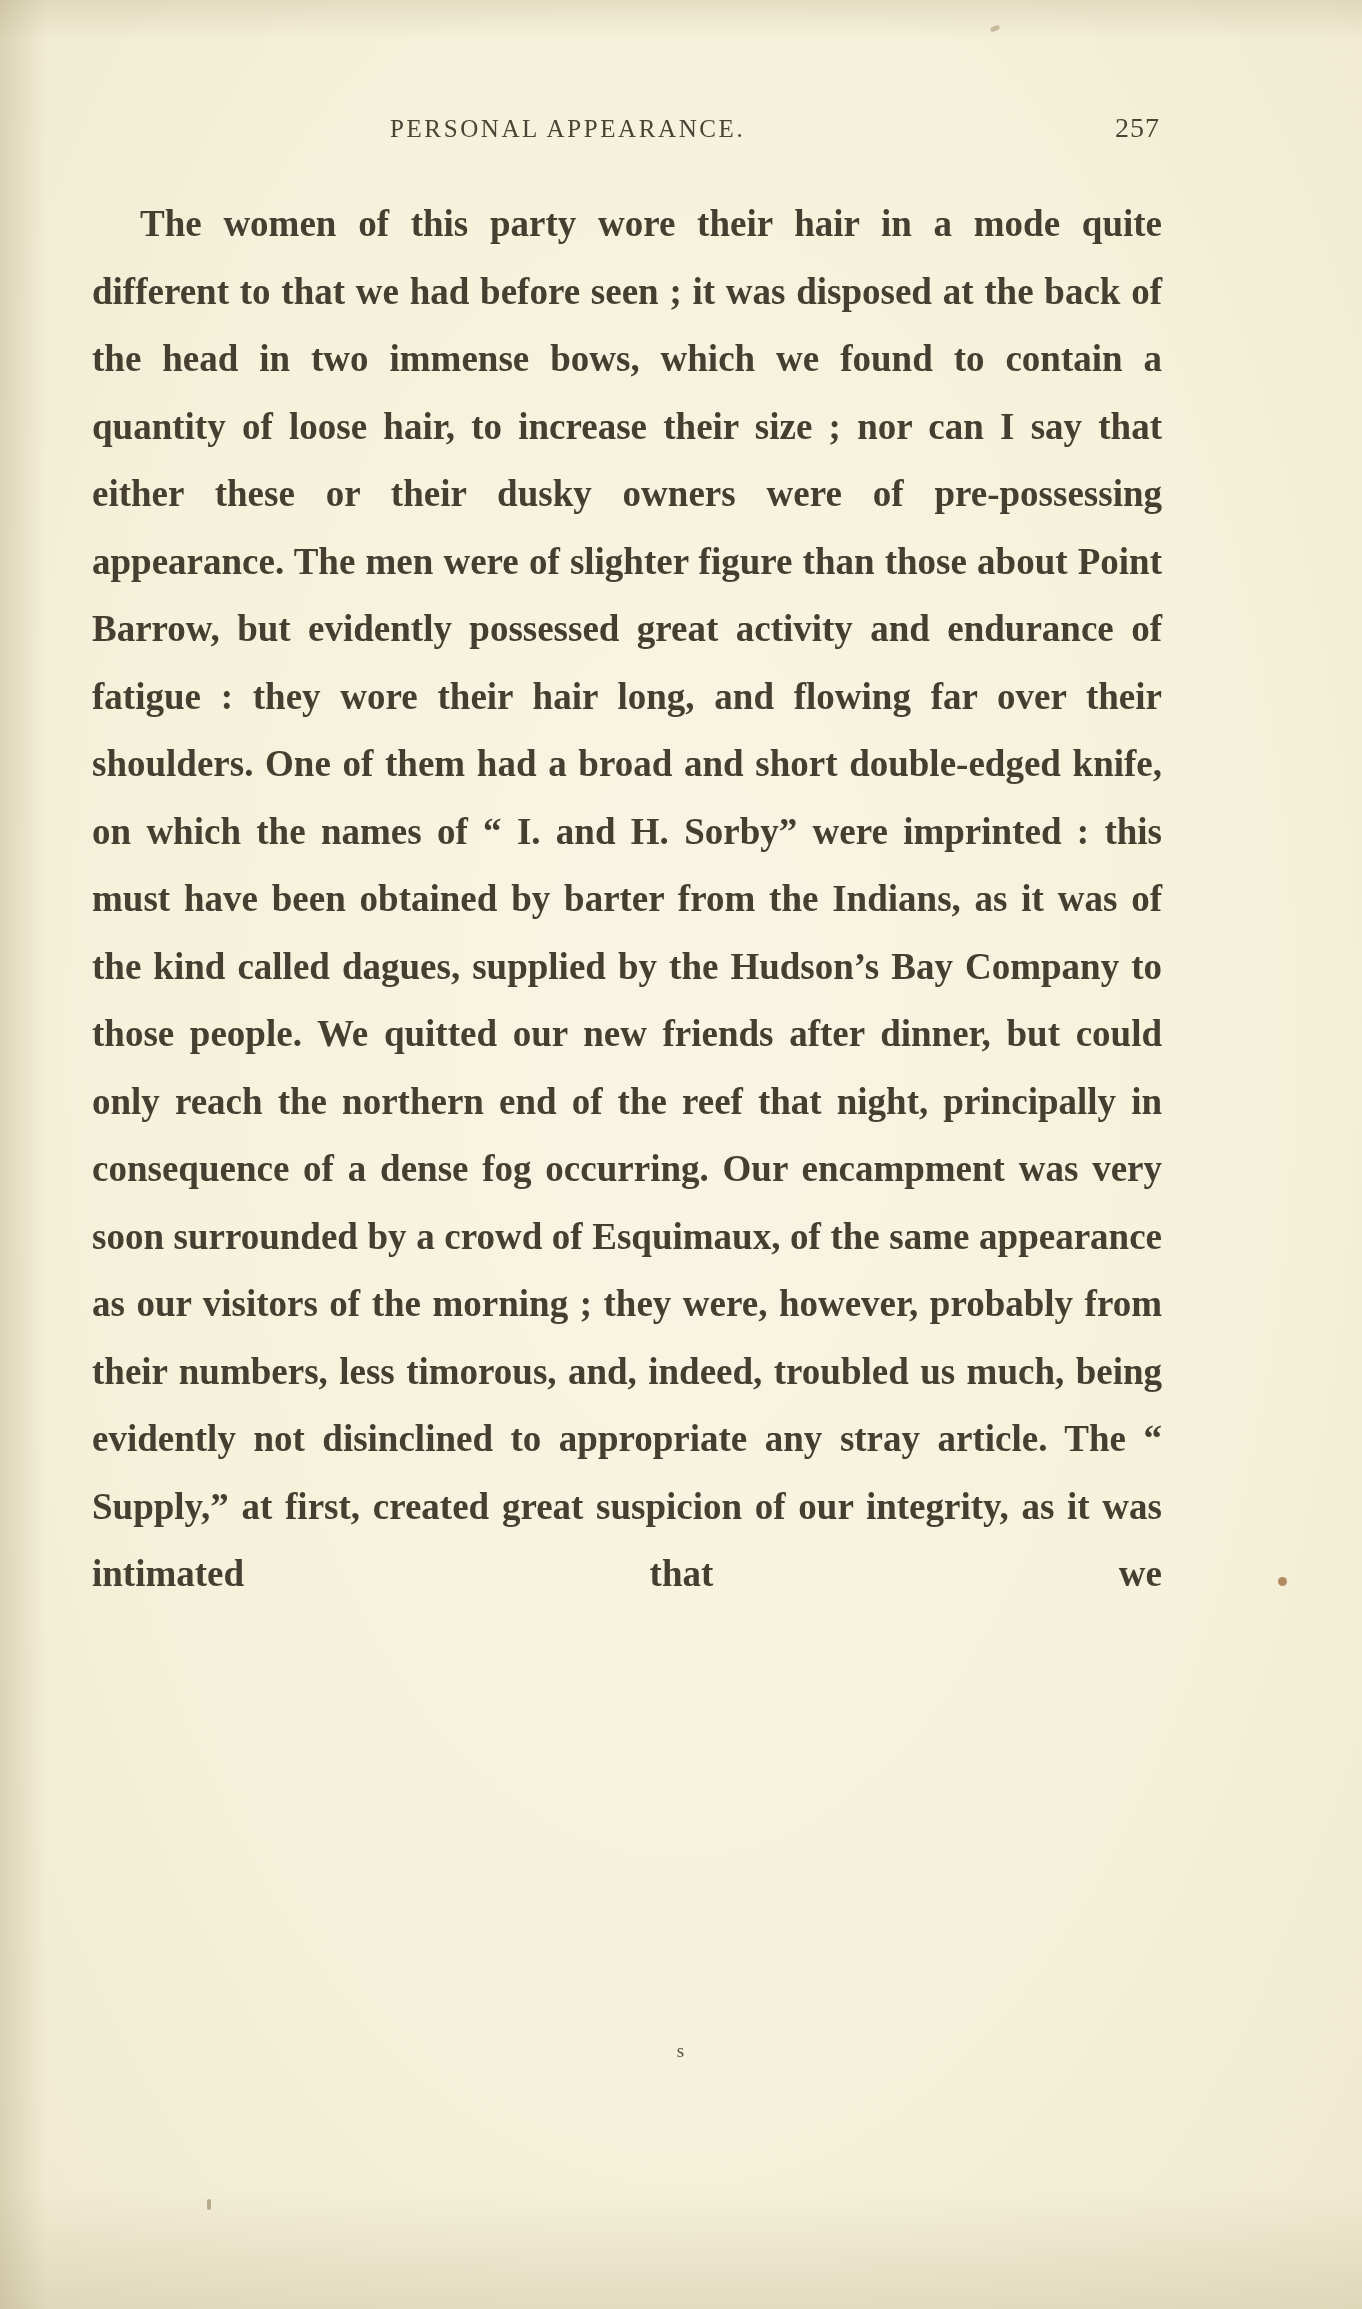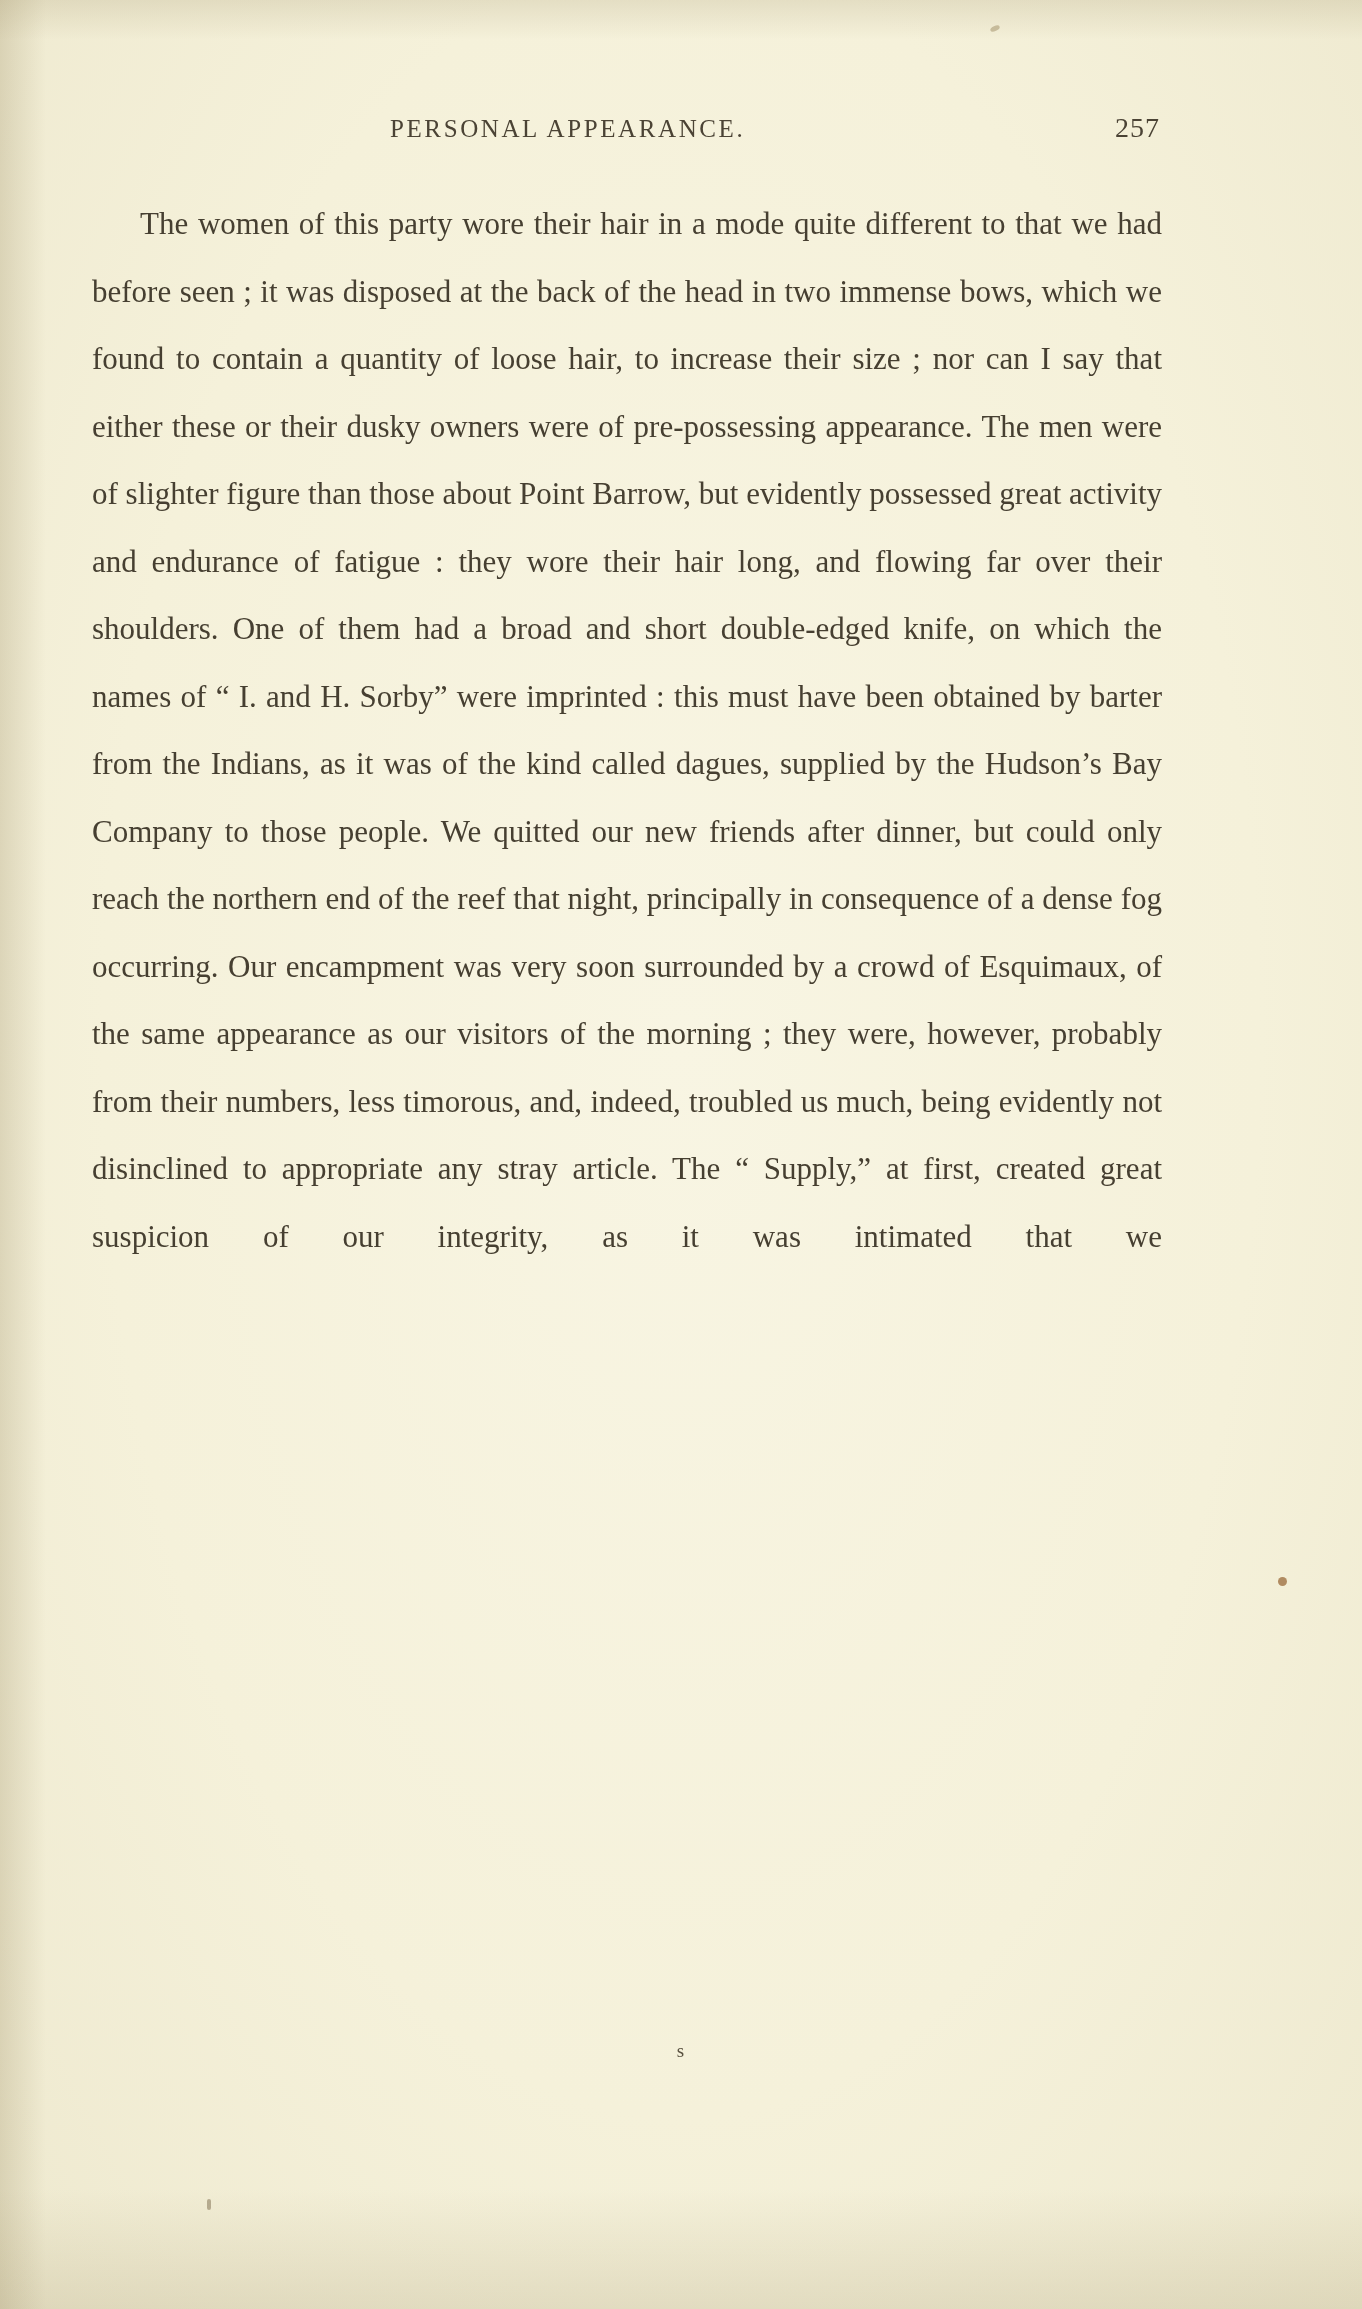--- a/index.html
+++ b/index.html
@@ -50,24 +50,25 @@
     letter-spacing: 1px;
     color: #4b4335;
     margin-left: 62px;
   }
   
   .body-text {
     position: absolute;
     left: 92px;
     top: 190px;
     width: 1070px;
-    font-size: 31px;
+    font-size: 37px;
     line-height: 67.5px;
     text-align: justify;
     color: #463f31;
+    font-weight: bold;
   }
   .body-text p {
     margin: 0;
     text-indent: 48px;
     text-align: justify;
     text-align-last: justify;
     hyphens: manual;
   }
   .catchword {
     position: absolute;

